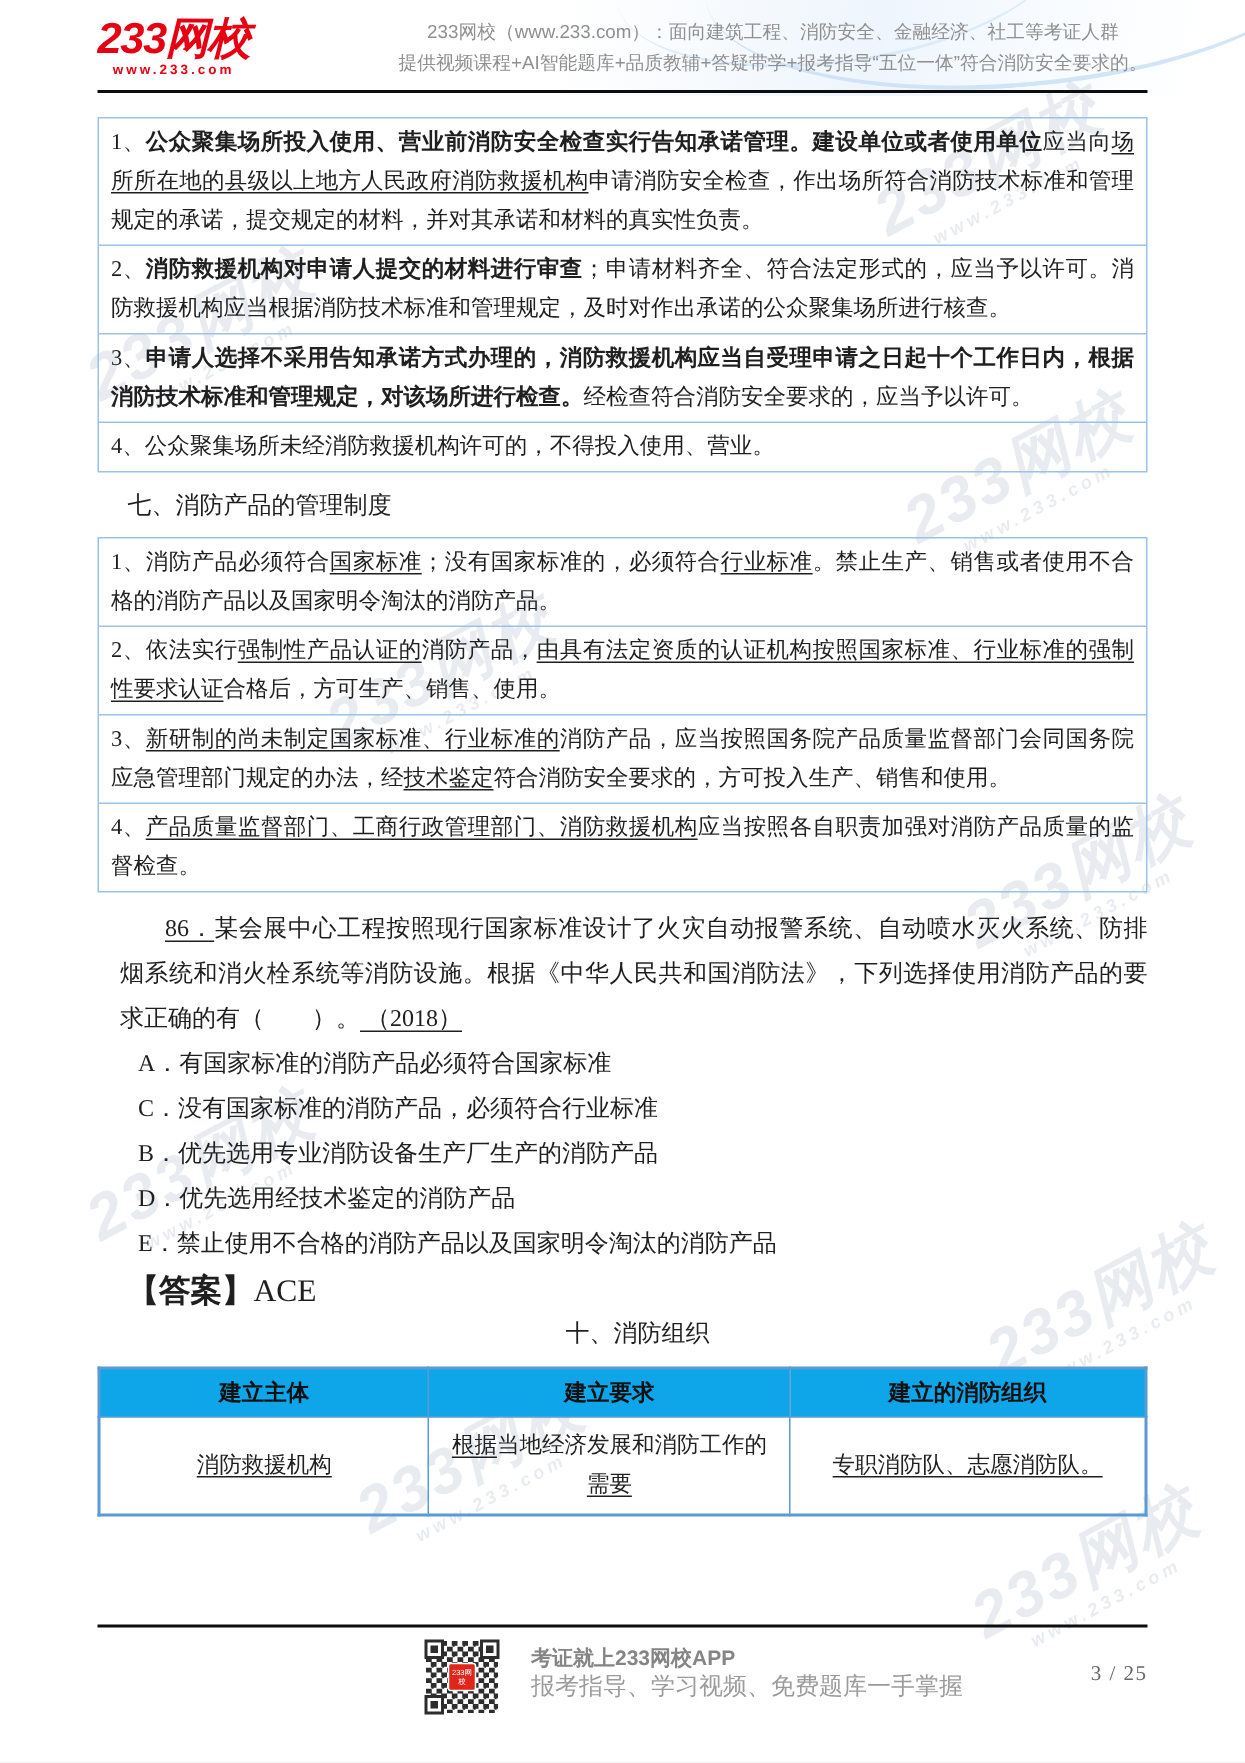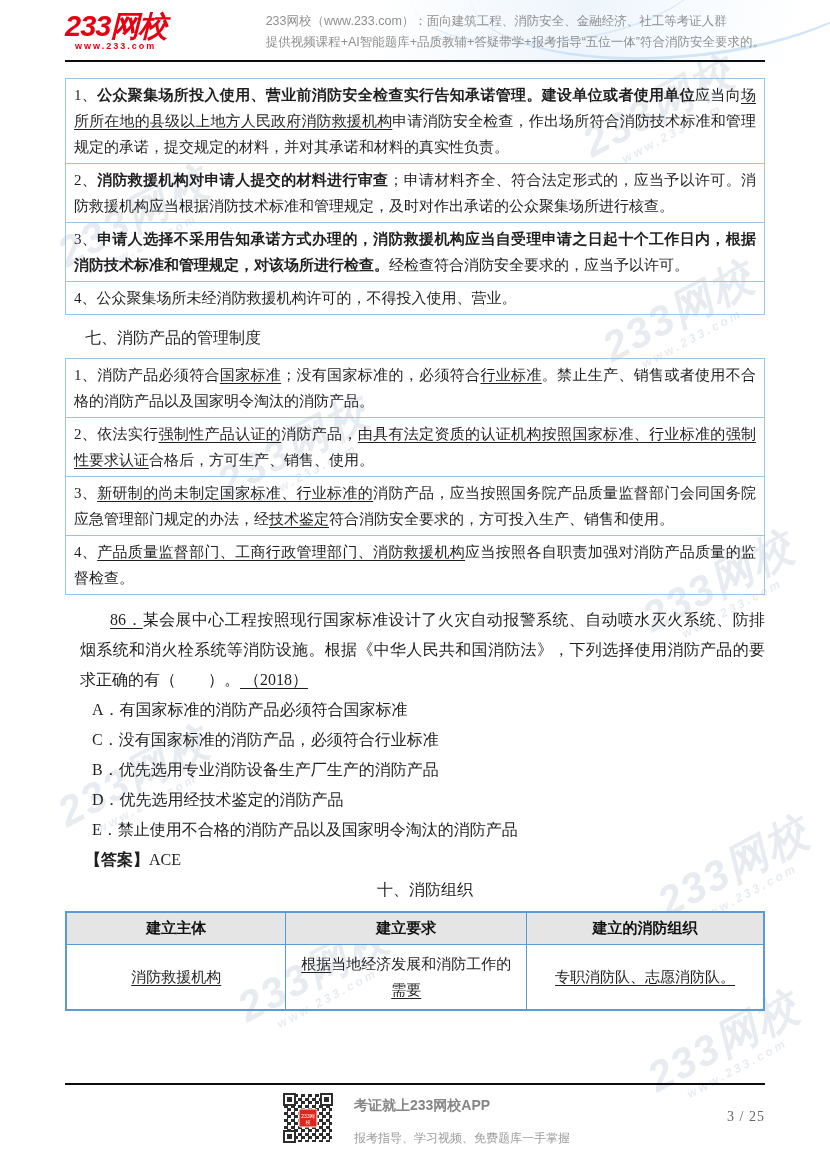--- a/index.html
+++ b/index.html
@@ -24,60 +24,60 @@
     font-style:italic;font-weight:bold;color:#c3cdda;opacity:.38;
     text-align:center;pointer-events:none;}
   .wm-t{display:block;font-size:42px;line-height:1;letter-spacing:2px;}
   .wm-s{display:block;font-size:12px;letter-spacing:3px;margin-top:2px;}
   
   .header{position:relative;z-index:2;height:60px;}
   .logo{position:absolute;left:65px;top:11px;color:#e60012;
     font-family:"Liberation Sans","DejaVu Sans",sans-serif;text-align:center;}
   .logo-text{display:block;font-size:29px;font-weight:900;font-style:italic;line-height:30px;letter-spacing:-1px;}
   .logo-sub{display:block;font-size:9px;font-weight:bold;letter-spacing:2px;margin-top:0px;}
-  .tagline{position:absolute;right:65px;top:11px;text-align:left;color:#8f8f8f;
+  .tagline{position:absolute;right:65px;top:11px;text-align:center;color:#8f8f8f;
     font-family:"Liberation Sans","DejaVu Sans",sans-serif;font-size:12.5px;line-height:21px;}
   .hr-black{position:relative;z-index:2;height:2px;background:#0d0d0d;margin:0 65px;}
   
   .content{position:relative;z-index:2;padding:0 65px;}
   .nbox{border:1px solid #9cc2e5;margin-top:16px;}
   .nbox.second{margin-top:8px;}
   .nitem{padding:3px 8px;font-size:15px;line-height:26px;text-align:justify;}
   .nitem + .nitem{border-top:1px solid #9cc2e5;}
   .b{font-weight:bold;}
   .u{text-decoration:underline;text-underline-offset:3px;}
   .section-title{margin-top:11px;padding-left:20px;font-size:16px;line-height:24px;}
   .section-title.ten{margin-top:0;line-height:30px;text-align:center;}
   .question{margin-top:10px;font-size:16px;line-height:30px;text-align:justify;text-indent:30px;margin-left:15px;}
   .option{padding-left:27px;font-size:16px;line-height:30px;}
-  .answer{padding-left:20px;font-size:16px;line-height:30px;}
+  .answer{padding-left:20px;font-size:21px;line-height:30px;}
   
   table.orgtbl{width:700px;margin-top:6px;border-collapse:collapse;border:2px solid #5b9bd5;}
   table.orgtbl th,table.orgtbl td{border:1px solid #5b9bd5;text-align:center;vertical-align:middle;}
-  table.orgtbl th{background:#e5e5e5;font-family:"Liberation Sans","DejaVu Sans",sans-serif;
+  table.orgtbl th{background:#0ea5e9;font-family:"Liberation Sans","DejaVu Sans",sans-serif;
     font-weight:bold;font-size:15px;color:#111;padding:6px 4px;}
   table.orgtbl td{font-size:15px;line-height:26px;padding:6px 10px;}
   tr.r1 td{height:56px;}
   tr.r2 td{height:48px;}
   th.c1{width:31.5%;} th.c2{width:34.5%;} th.c3{width:34%;}
   
   .footer-line{position:absolute;left:65px;width:700px;top:1083px;height:2px;background:#0d0d0d;z-index:2;}
   .qr{position:absolute;left:283px;top:1093px;width:50px;height:50px;background:#fff;z-index:2;}
   .qr-data{position:absolute;inset:1px;background:repeating-conic-gradient(#2d2d2d 0 25%,transparent 0 50%) 0 0/7px 7px;}
   .finder{position:absolute;width:13px;height:13px;border:2px solid #2d2d2d;background:#fff;box-sizing:border-box;}
   .finder::after{content:'';position:absolute;inset:2px;background:#2d2d2d;}
   .finder.tl{left:0;top:0;} .finder.tr{right:0;top:0;} .finder.bl{left:0;bottom:0;}
   .qr-center{position:absolute;left:50%;top:50%;transform:translate(-50%,-50%);
     width:17px;height:17px;background:#e0251b;border:1px solid #fff;border-radius:2px;
     color:#fff;font-family:"Liberation Sans","DejaVu Sans",sans-serif;font-size:5px;line-height:6px;
     display:flex;align-items:center;justify-content:center;text-align:center;overflow:hidden;}
   .footer-text{position:absolute;left:354px;top:1096px;z-index:2;
     font-family:"Liberation Sans","DejaVu Sans",sans-serif;}
   .footer-title{font-size:14px;font-weight:bold;color:#858585;line-height:19px;}
-  .footer-sub{font-size:12px;color:#9b9b9b;line-height:18px;margin-top:14px;}
+  .footer-sub{font-size:16px;color:#9b9b9b;line-height:18px;margin-top:1px;}
   .page-num{position:absolute;left:640px;top:1109px;width:125px;text-align:right;z-index:2;
     font-size:14px;color:#666;letter-spacing:1px;}
 </style>
 </head>
 <body>
 
 <div class="page">
 
   <div class="header-bg"></div>
   <div class="swoosh s1"></div>

